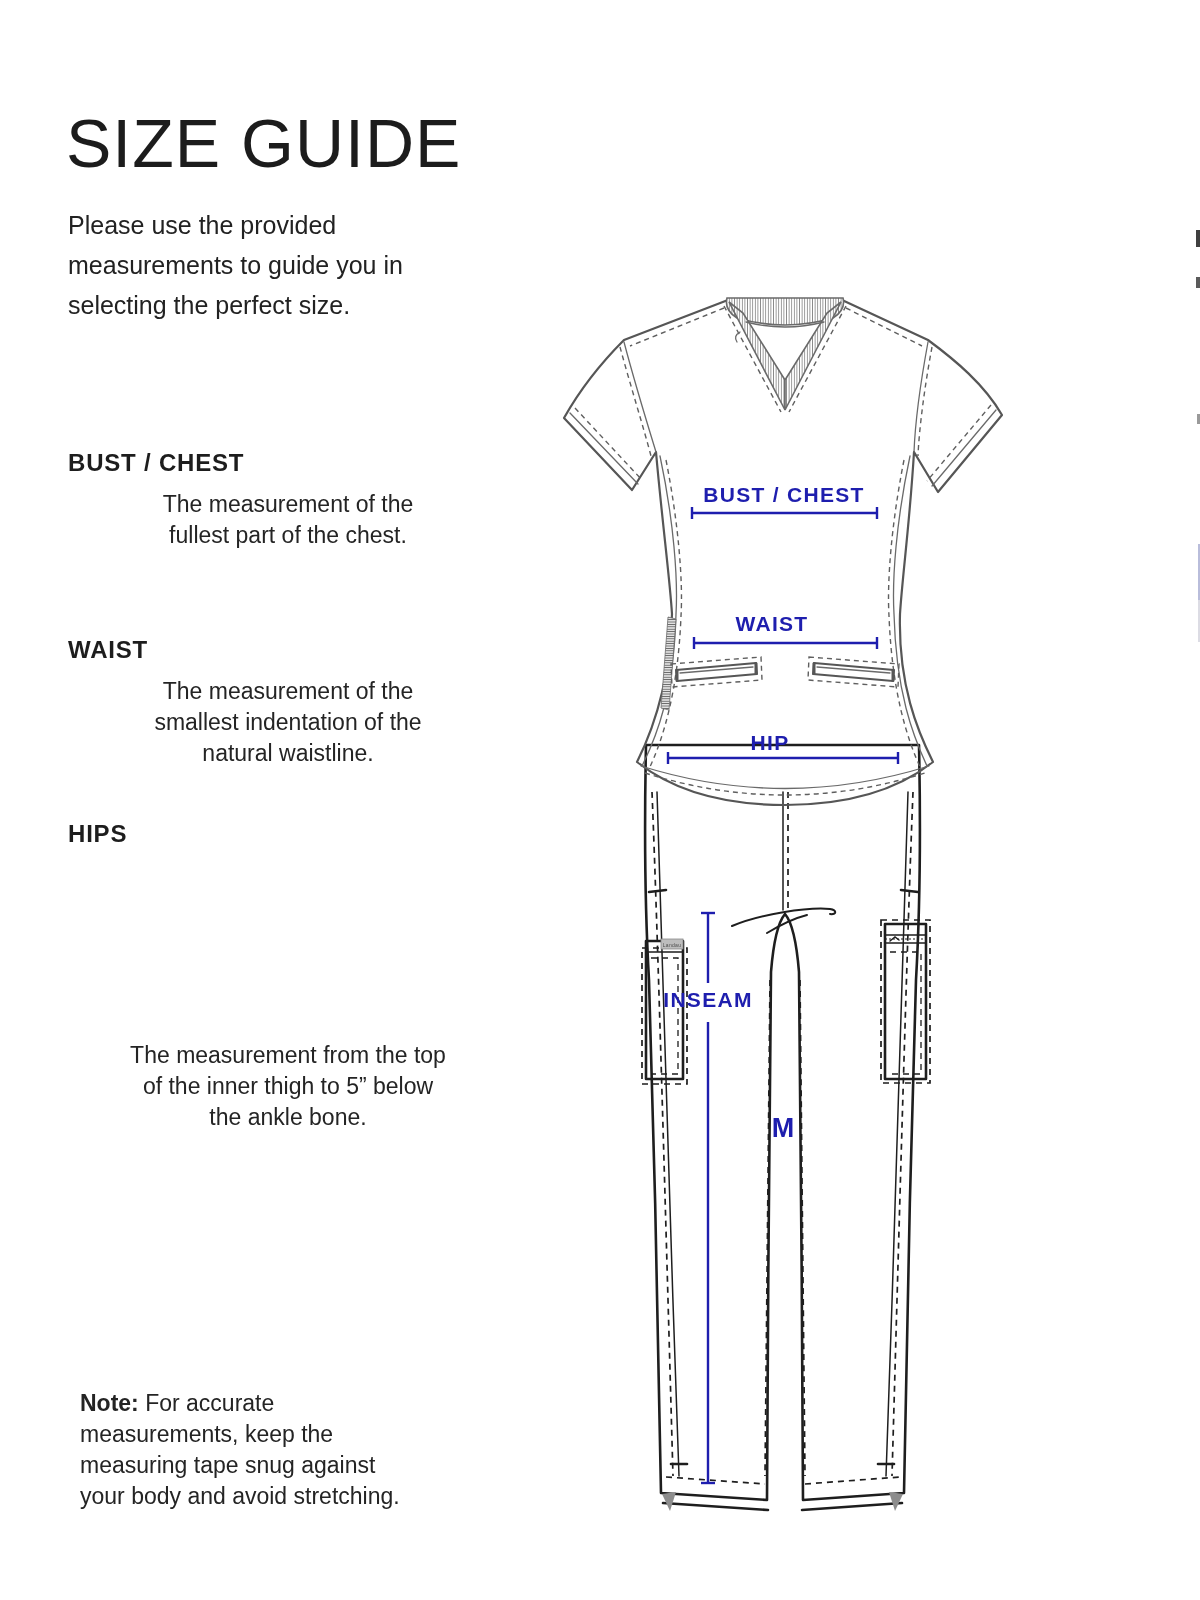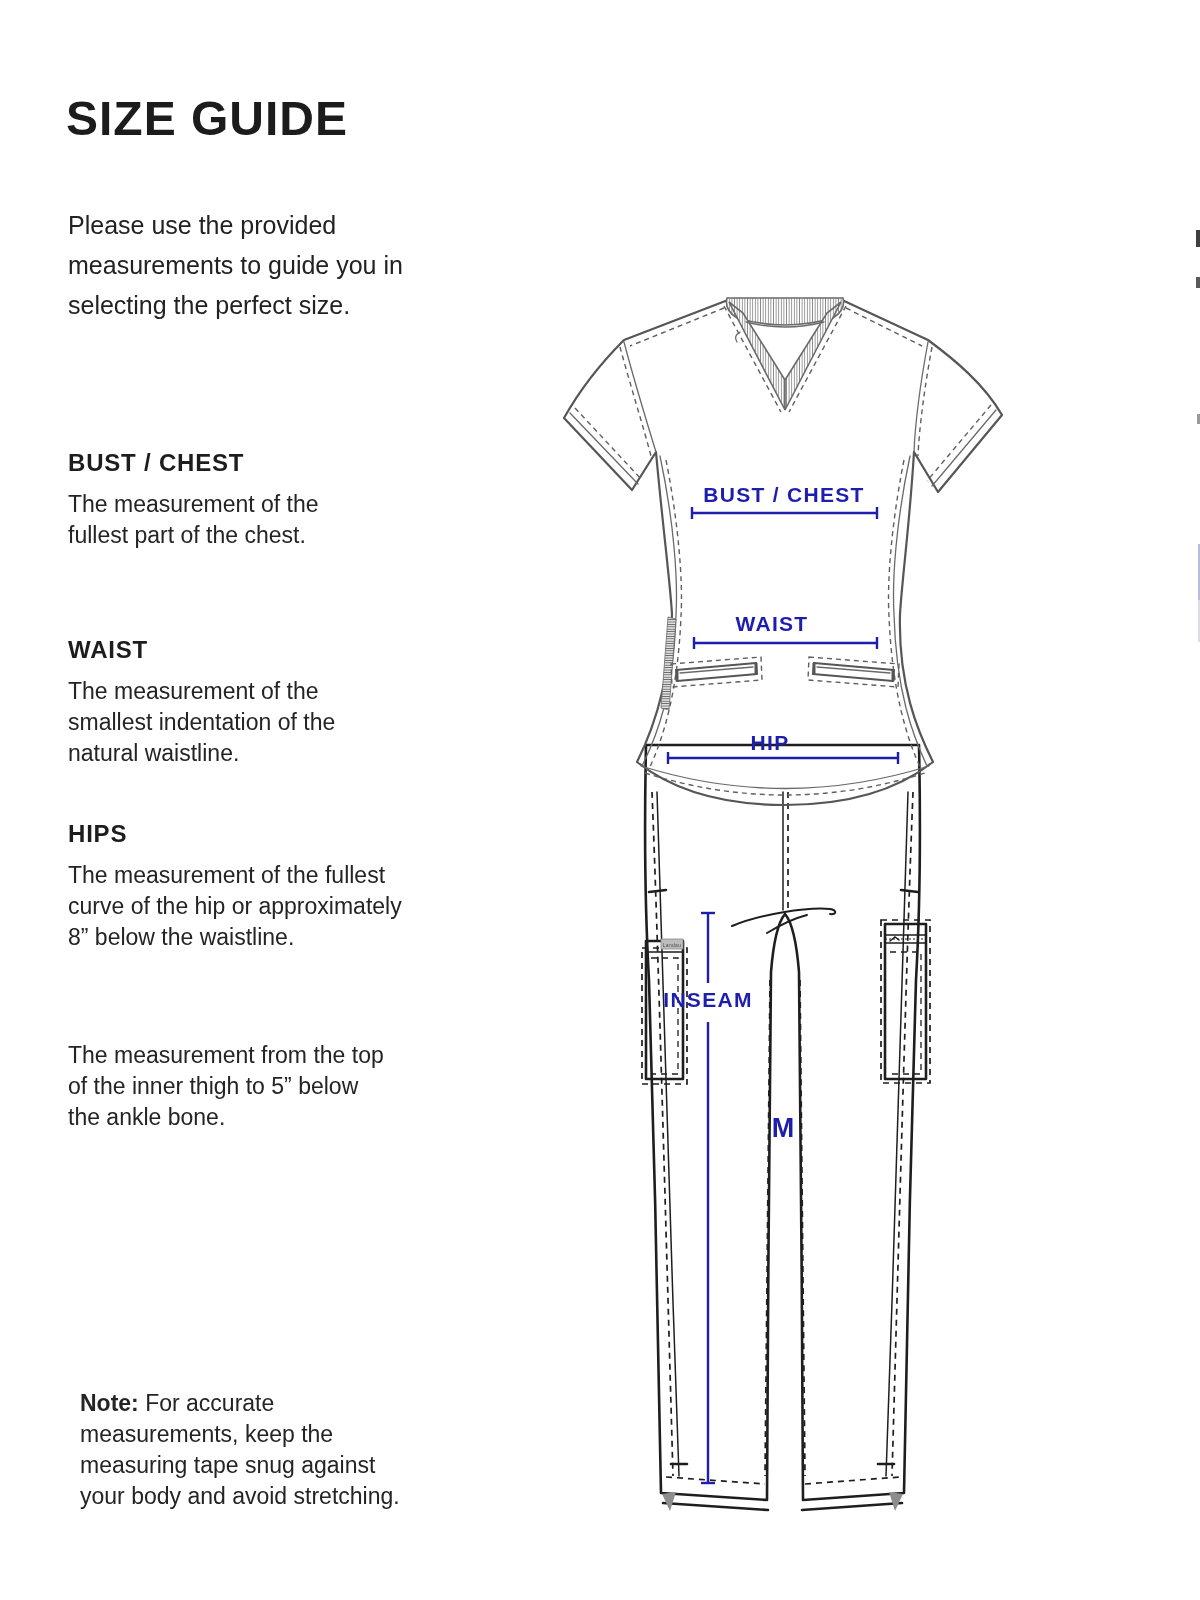--- a/index.html
+++ b/index.html
@@ -5,33 +5,33 @@
   html,body{margin:0;padding:0;}
   body{
     width:1200px;height:1600px;position:relative;overflow:hidden;
     background:#ffffff;color:#212121;
     font-family:"Liberation Sans", sans-serif;
   }
   .abs{position:absolute;}
   
   #title{
     left:66px;top:62px;width:520px;
-    font-size:48px;font-weight:bold;letter-spacing:1px;color:#1c1c1c;
+    font-size:68px;font-weight:normal;letter-spacing:1px;color:#1c1c1c;
     line-height:1.05;
   }
   #intro{
     left:68px;top:180px;width:470px;
     font-size:25px;line-height:40px;white-space:pre-line;color:#222;
   }
   .spec{left:68px;width:440px;}
   .spec h2{
     margin:0;font-size:24px;font-weight:bold;letter-spacing:.8px;color:#1d1d1d;
   }
   .spec p{
-    margin:12px 0 0 0;font-size:23px;line-height:31px;white-space:pre-line;color:#242424;
+    margin:12px 0 0 0;font-size:23px;line-height:31px;white-space:pre-line;color:#242424;text-align:center;
   }
   #note{
     left:68px;top:1376px;width:400px;margin:12px;
     font-size:23px;line-height:31px;color:#242424;
   }
   #note strong{font-weight:bold;}
   #note span{white-space:pre-line;}
   
   #diagram{left:520px;top:280px;width:490px;height:1240px;}
   .ln{stroke:#565656;fill:none;stroke-width:2.2;stroke-linecap:round;stroke-linejoin:round;}
@@ -70,23 +70,20 @@
 
 <section class="spec abs" style="top:636px">
   <h2>WAIST</h2>
   <p>The measurement of the
 smallest indentation of the
 natural waistline.</p>
 </section>
 
 <section class="spec abs" style="top:820px">
   <h2>HIPS</h2>
-  <p>The measurement of the fullest
-curve of the hip or approximately
-8” below the waistline.</p>
 </section>
 
 <section class="spec abs" style="top:1028px">
   <p>The measurement from the top
 of the inner thigh to 5” below
 the ankle bone.</p>
 </section>
 
 <p id="note" class="abs"><strong>Note:</strong><span> For accurate
 measurements, keep the

